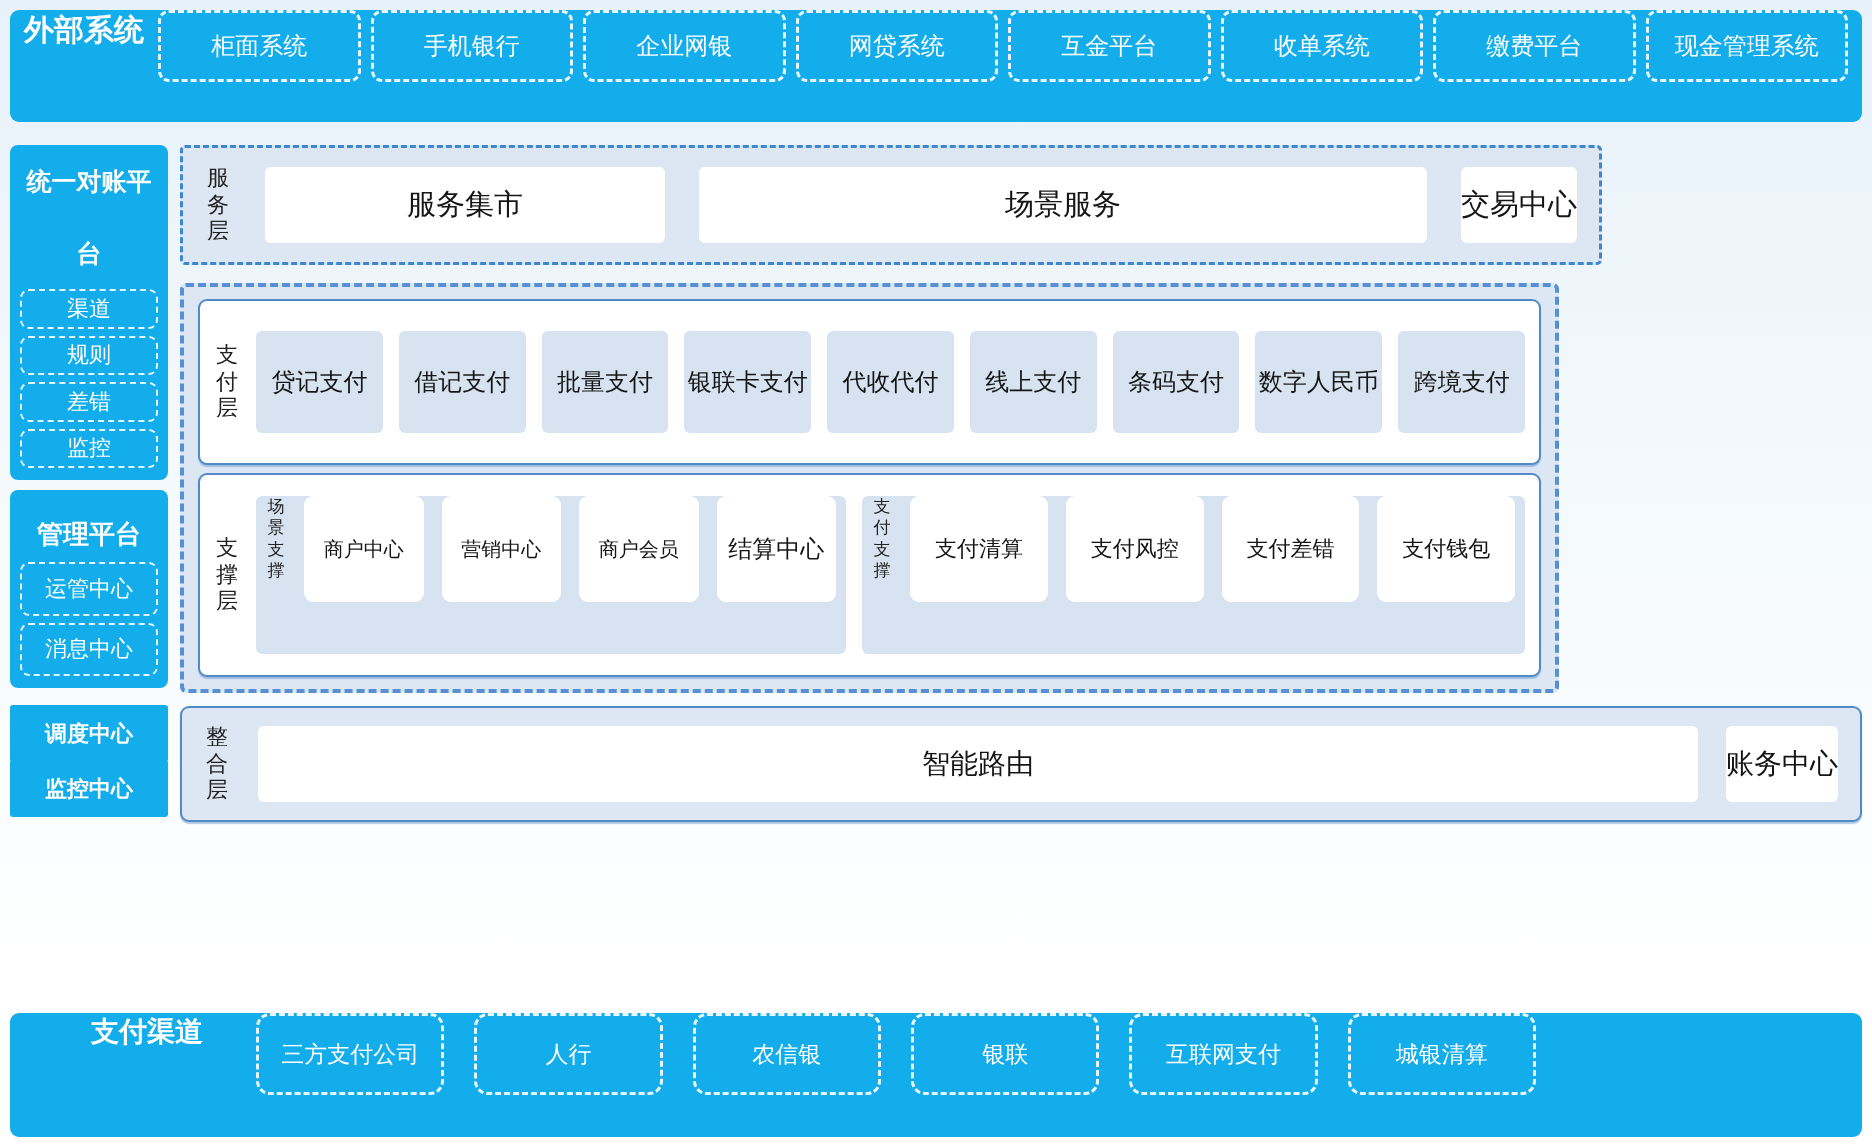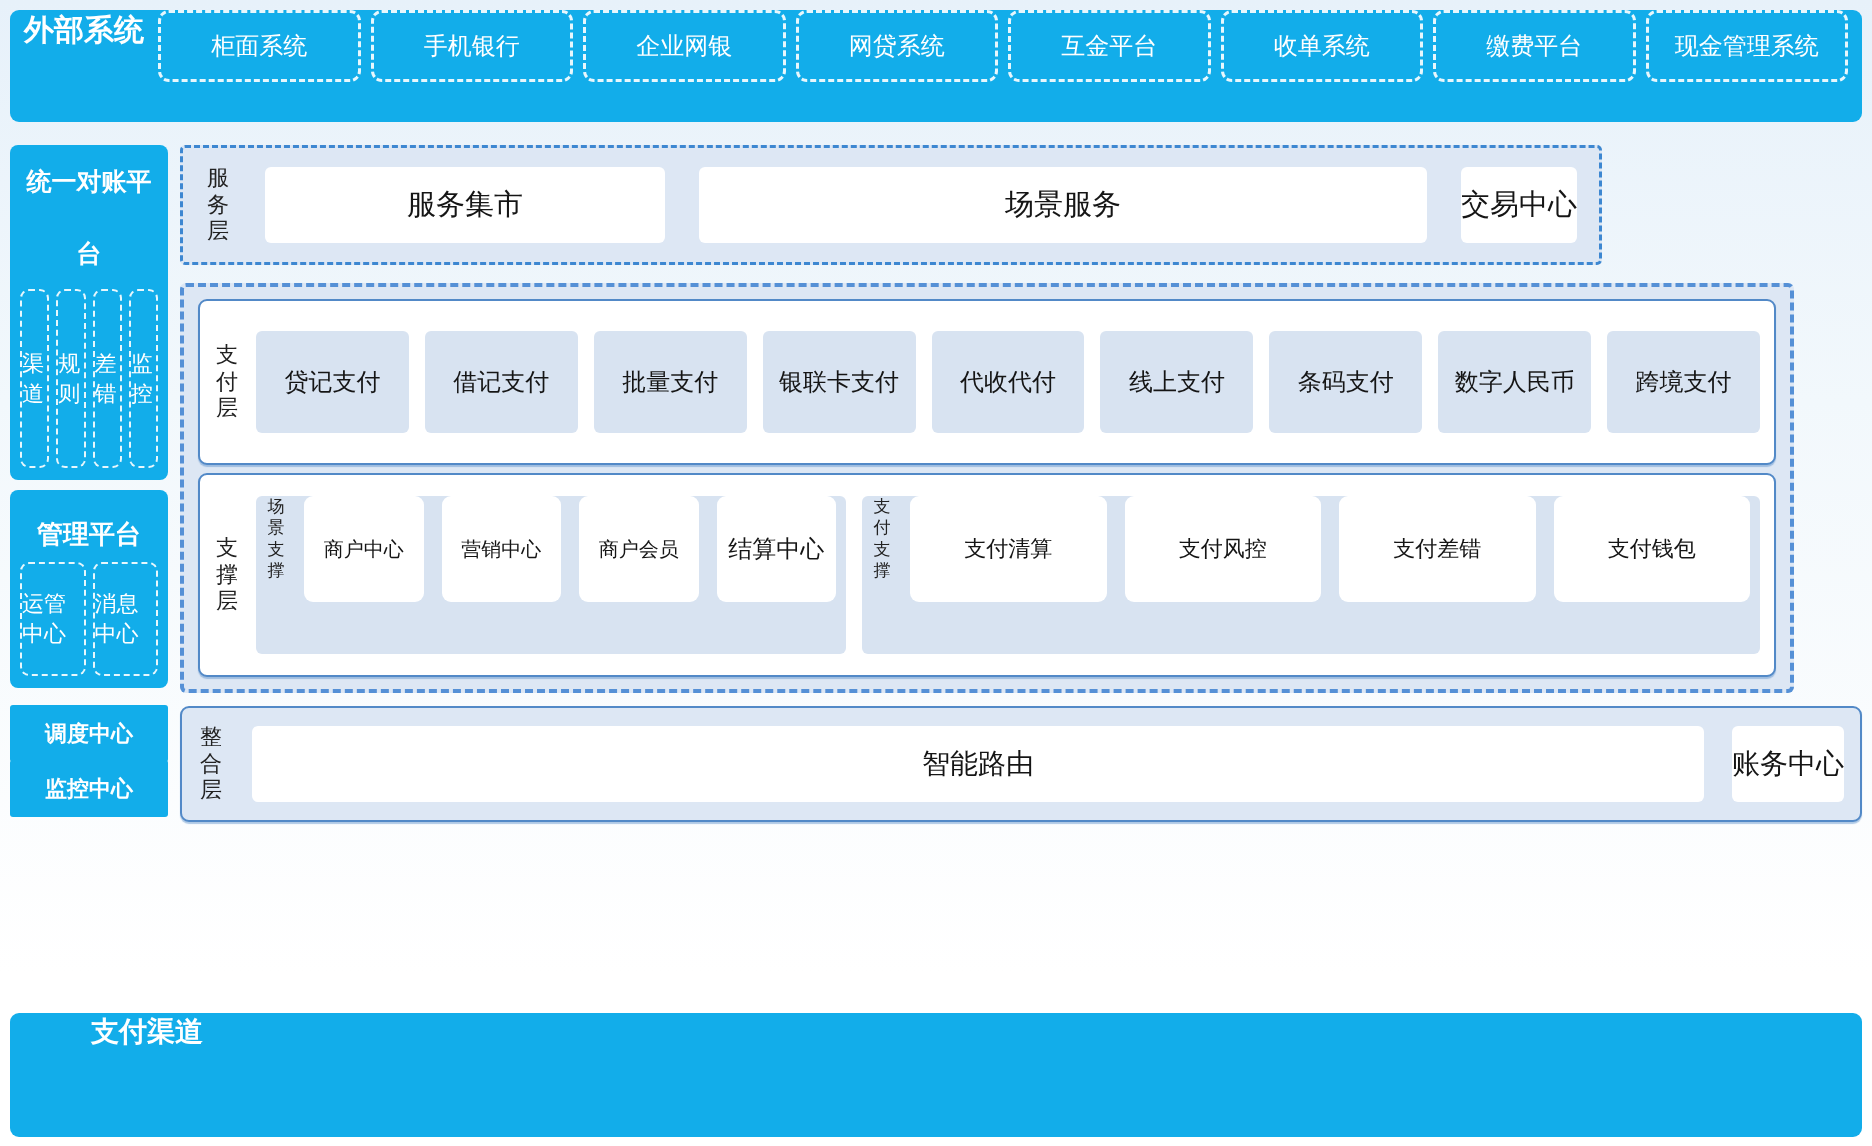--- a/index.html
+++ b/index.html
@@ -32,21 +32,21 @@
   
   .side-panel{
     position:absolute;left:10px;width:158px;background:#12ADEA;border-radius:8px;
     box-sizing:border-box;display:flex;flex-direction:column;
   }
   .side-title{color:#fff;font-weight:700;text-align:center;}
   #panel-recon{top:145px;height:335px;padding:0 10px 12px 10px;}
   #panel-recon .side-title{font-size:25px;line-height:72px;}
   #panel-mgmt{top:490px;height:198px;padding:0 10px 12px 10px;}
   #panel-mgmt .side-title{font-size:26px;line-height:56px;margin-top:16px;}
-  .side-items{display:flex;flex-direction:row;gap:7px;flex:1;}
+  .side-items{display:flex;flex-direction:column;gap:7px;flex:1;}
   .side-items .dash-white{flex:1;font-size:22px;border-radius:9px;border-width:2.5px;}
   .solo-box{
     position:absolute;left:10px;width:158px;height:57px;background:#12ADEA;border-radius:3px;
     display:flex;align-items:center;justify-content:center;color:#fff;font-size:22px;font-weight:700;
   }
   #solo-dispatch{top:705px;}
   #solo-monitor{top:760px;}
   
   .v-label{
     flex:0 0 auto;text-align:center;word-break:break-all;line-height:1.22;
@@ -64,21 +64,21 @@
   }
   .white-wide{
     background:#fff;border-radius:6px;height:76px;
     display:flex;align-items:center;justify-content:center;font-size:29px;color:#151515;
   }
   #service-layer .white-wide:nth-of-type(1){flex:0 0 405px;}
   #service-layer .white-wide:nth-of-type(2){flex:0 0 400px;}
   #service-layer .white-wide:nth-of-type(3){flex:1;}
   
   #mid-container{
-    position:absolute;left:180px;top:283px;width:1614px;height:410px;box-sizing:border-box;
+    position:absolute;left:180px;top:283px;width:1379px;height:410px;box-sizing:border-box;
     background:#dde7f4;border:4px dashed #5590d6;border-radius:6px;
     padding:12px 14px;display:flex;flex-direction:column;gap:8px;
   }
   .solid-panel{
     background:#ffffff;border:2.5px solid #5289c7;border-radius:9px;box-sizing:border-box;
     display:flex;align-items:center;padding:0 14px;gap:16px;
     box-shadow:0 2px 1px rgba(82,137,199,.45);
   }
   #payment-panel{height:166px;}
   .pay-item{
@@ -95,21 +95,21 @@
   .white-card{
     flex:1;height:106px;background:#fff;border-radius:9px;
     display:flex;align-items:center;justify-content:center;font-size:20px;color:#151515;
   }
   #group-scene .white-card:last-child{font-size:24px;}
   #group-pay .white-card{font-size:22px;}
   
   #integration-layer{
     position:absolute;left:180px;top:706px;width:1682px;height:116px;box-sizing:border-box;
     background:#dde7f4;border:2.5px solid #5289c7;border-radius:9px;
-    display:flex;align-items:center;padding:0 16px;gap:28px;
+    display:flex;align-items:center;padding:0 22px;gap:28px;
     box-shadow:0 2px 1px rgba(82,137,199,.45);
   }
   #integration-layer .white-wide{font-size:28px;}
   #integration-layer .white-wide:nth-of-type(1){flex:0 0 645px;}
   #integration-layer .white-wide:nth-of-type(2){flex:1;}
   .spacer{flex:1;}
 </style>
 </head>
 <body>
 
@@ -191,14 +191,22 @@
 </div>
 
 <div id="integration-layer">
   <div class="v-label">整合层</div>
   <div class="white-wide">智能路由</div>
   <div class="white-wide">账务中心</div>
 </div>
 
 <div id="bottombar" class="blue-bar">
   <div class="bar-title">支付渠道</div>
+  <div class="items">
+    <div class="dash-white">三方支付公司</div>
+    <div class="dash-white">人行</div>
+    <div class="dash-white">农信银</div>
+    <div class="dash-white">银联</div>
+    <div class="dash-white">互联网支付</div>
+    <div class="dash-white">城银清算</div>
+  </div>
   <div class="spacer"></div>
 </div>
 
 </body></html>

